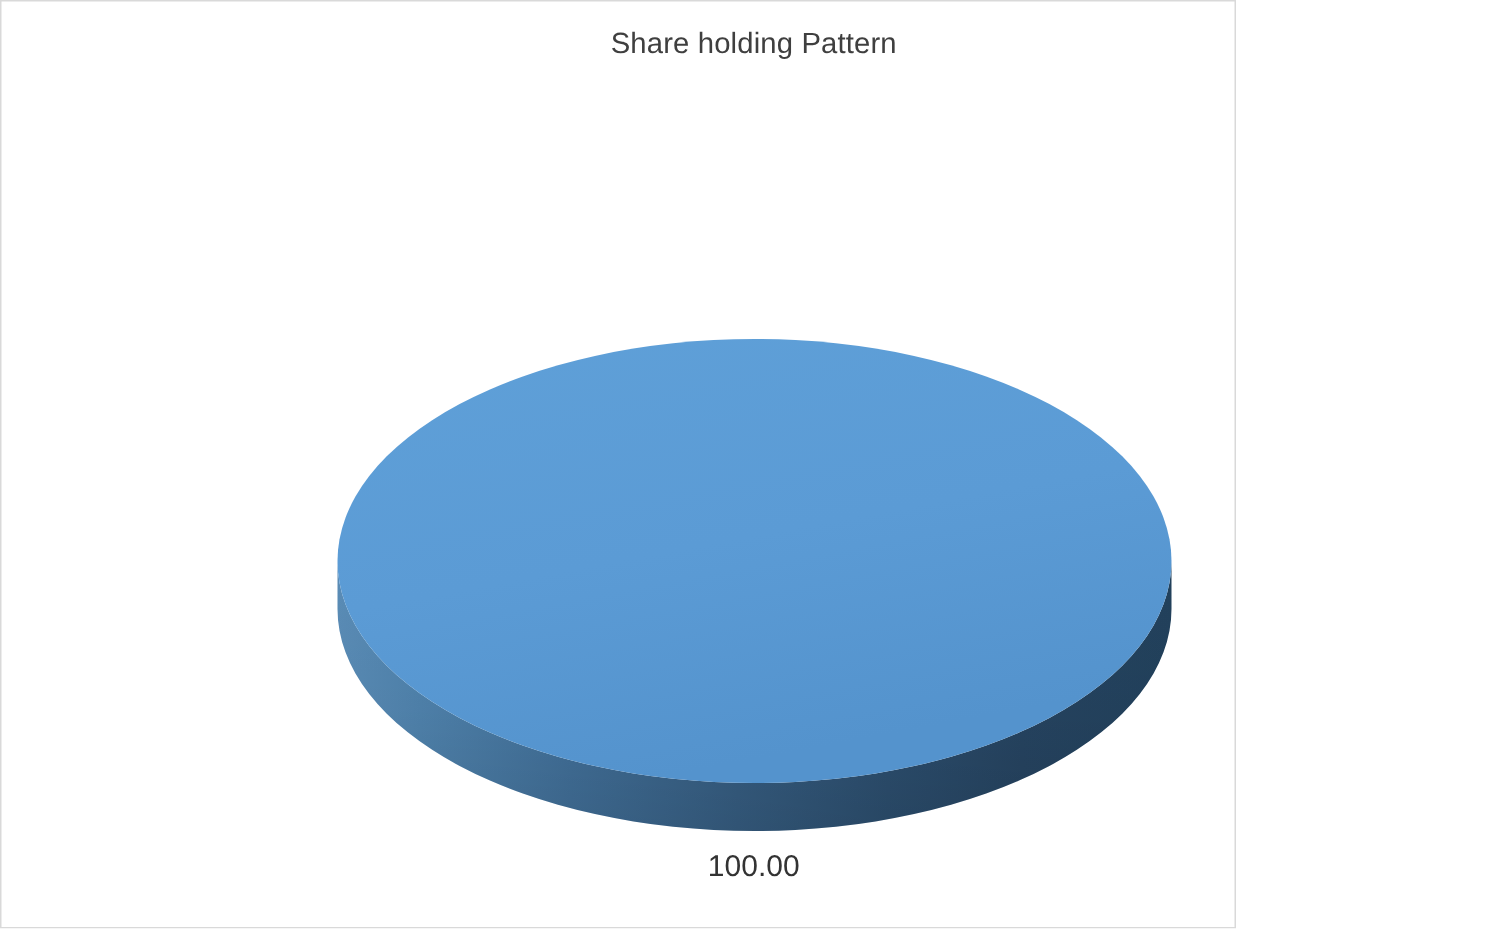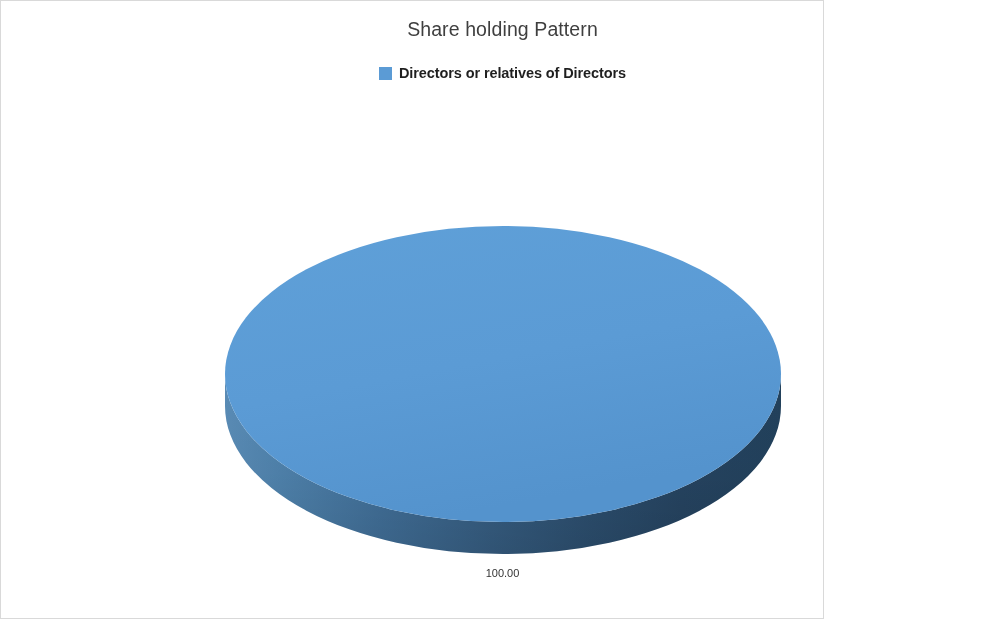--- a/index.html
+++ b/index.html
@@ -76,39 +76,33 @@
     pointer-events: none;
   }
 
   
   #pie-data-label {
     position: absolute;
     left: 0;
     top: 566px;
     width: 1003px;
     text-align: center;
-    font-size: 11px;
+    font-size: 20px;
     font-weight: 400;
     color: #333333;
     white-space: nowrap;
   }
 </style>
 </head>
 <body>
 
 <div id="chart-canvas">
 
   <div id="chart-title">Share holding Pattern</div>
 
-  <div id="chart-legend">
-    <div class="legend-entry">
-      <span class="legend-swatch" style="background:#5b9bd5;"></span>
-      <span class="legend-label">Directors or relatives of Directors</span>
-    </div>
-  </div>
 
   <svg id="pie-figure" viewBox="0 0 1003 619" xmlns="http://www.w3.org/2000/svg">
     <defs>
 
       <linearGradient id="wallGrad" x1="0" y1="0" x2="1" y2="0">
         <stop offset="0.00" stop-color="#5a8cb6"></stop>
         <stop offset="0.10" stop-color="#4f82ac"></stop>
         <stop offset="0.28" stop-color="#416f98"></stop>
         <stop offset="0.48" stop-color="#365d81"></stop>
         <stop offset="0.66" stop-color="#2c4e6e"></stop>

